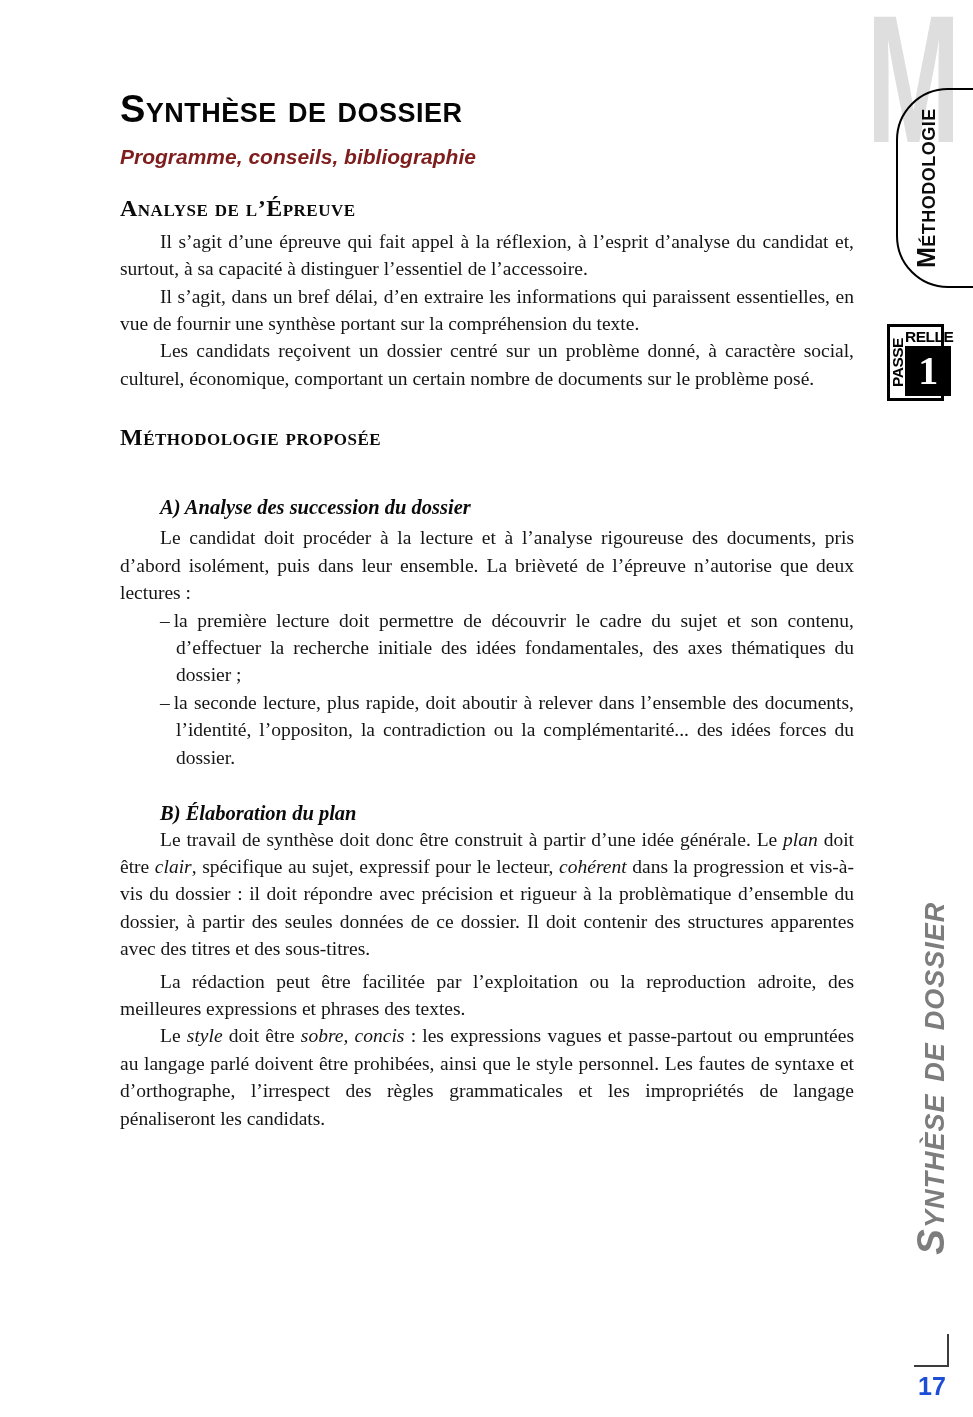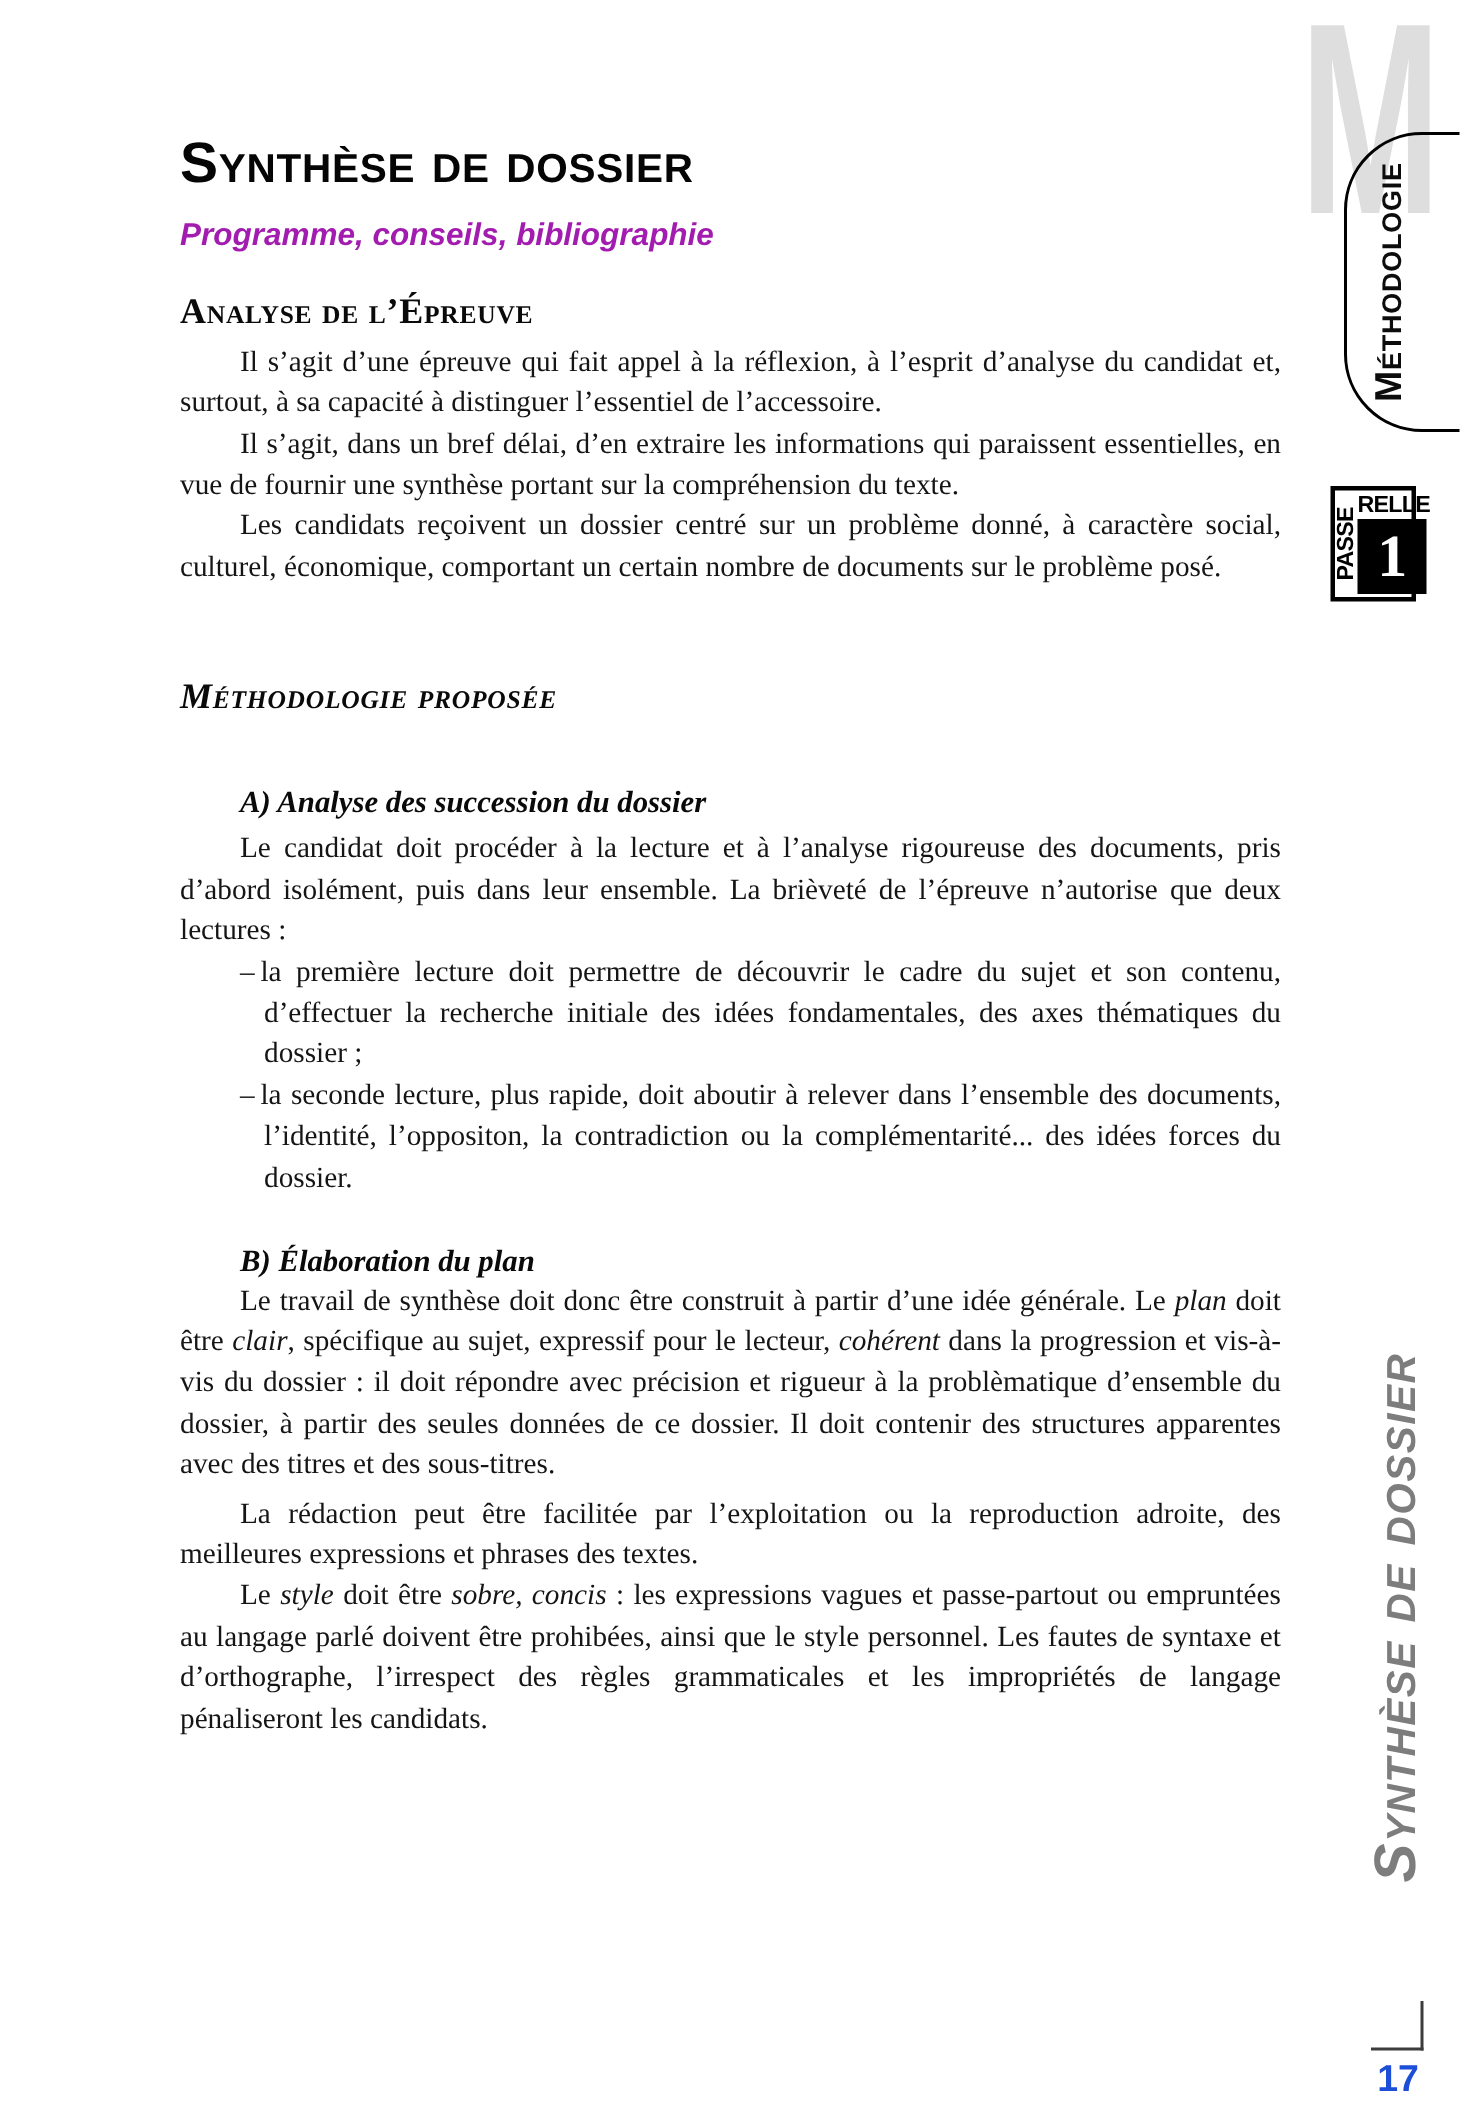--- a/index.html
+++ b/index.html
@@ -13,29 +13,29 @@
 
   .doc-title{
     margin:90px 0 0 0;
     font-family:"Liberation Sans", sans-serif;
     font-weight:bold;font-size:38px;line-height:1;
     font-variant:small-caps;letter-spacing:0.5px;color:#050505;
   }
   .doc-subtitle{
     margin:17px 0 0 0;
     font-family:"Liberation Sans", sans-serif;
-    font-weight:bold;font-style:italic;font-size:21px;line-height:1.1;color:#a21caf;
+    font-weight:bold;font-style:italic;font-size:21px;line-height:1.1;color:#7f1d1d;
   }
   .section-heading{
     margin:27px 0 0 0;
     font-family:"Liberation Serif", serif;
     font-weight:bold;font-size:24px;line-height:1.15;
     font-variant:small-caps;letter-spacing:0.5px;color:#0a0a0a;
   }
-  .section-heading.second{margin-top:60px;font-style:italic;}
+  .section-heading.second{margin-top:32px;}
 
   .body-p{
     margin:0;font-size:19.5px;line-height:27.4px;
     text-align:justify;text-indent:40px;
   }
   .body-p.first{margin-top:5px;}
 
   .sub-heading{
     margin:43px 0 0 0;padding-left:40px;
     font-weight:bold;font-style:italic;font-size:20.5px;line-height:1.2;color:#0a0a0a;

